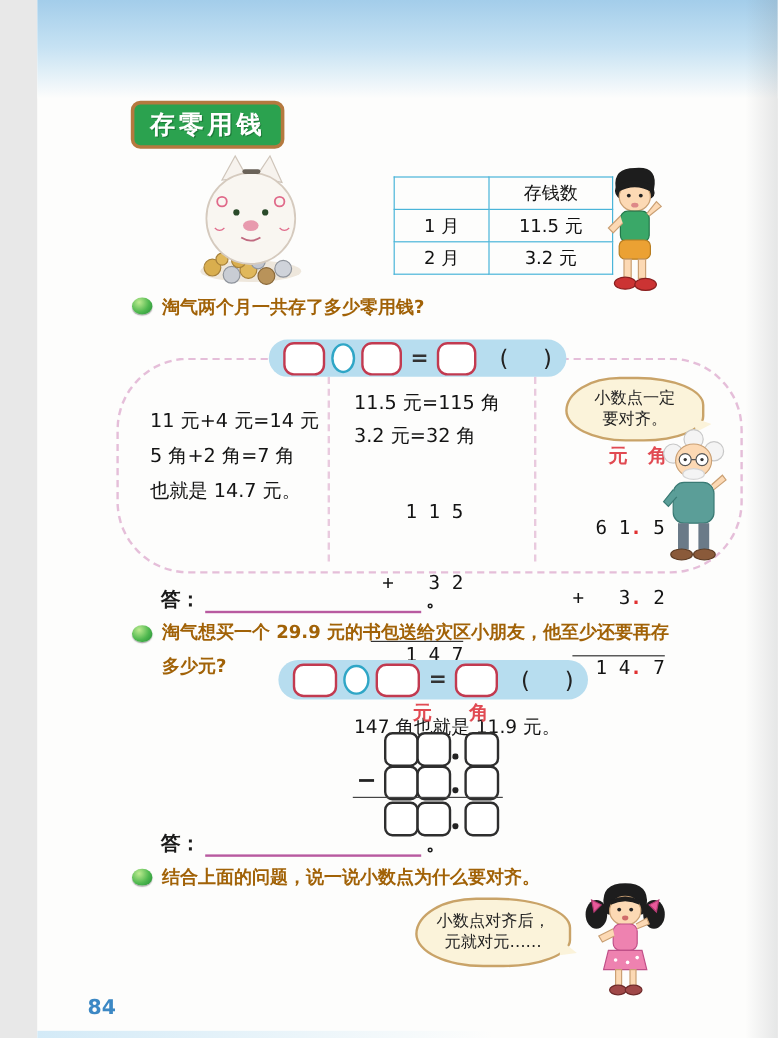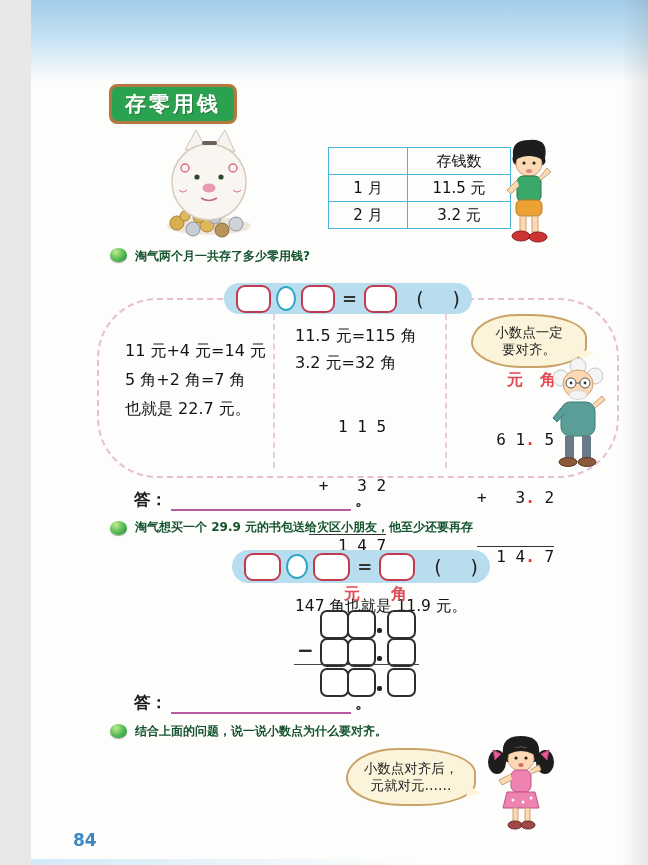--- a/index.html
+++ b/index.html
@@ -25,21 +25,21 @@
   .tbl{border-collapse:collapse;}
   .tbl td{border:1.6px solid #4ab5d9;text-align:center;font-size:15px;color:#111;
        height:26px;padding:0 4px;background:#fdfdfc;}
   .tbl .c-month{width:70px;}
   .tbl .c-amount{width:94px;}
 
   
   .bullet{width:17px;height:14px;border-radius:50% 50% 48% 48%;
        background:radial-gradient(circle at 35% 28%,#bdeb90,#4fb84f 55%,#1f8a34);
        box-shadow:0 1px 1px rgba(0,0,0,.35);}
-  .q-text{font-size:12px;font-weight:600;line-height:28px;color:#14532d;}
+  .q-text{font-size:15px;font-weight:600;line-height:28px;color:#a16207;}
 
   
   .strip{background:#b7ddef;border-radius:17px;display:flex;align-items:center;
        padding:0 12px;gap:5px;}
   .slot{background:#fff;border:2px solid #c23a50;border-radius:9px;width:40px;height:24px;}
   .slot.small{width:38px;}
   .circ{width:21px;height:21px;border:2px solid #2fa6c6;border-radius:50%;background:#fff;}
   .eq{font-size:18px;font-weight:700;color:#333;margin:0 2px;}
   .paren{font-size:19px;color:#222;margin-left:14px;}
   .paren-r{margin-left:24px;}
@@ -162,21 +162,21 @@
     <span class="paren paren-r">)</span>
   </div>
 
   <div class="abs bubble">
     <div class="vsep" style="left:174px;"></div>
     <div class="vsep" style="left:346px;"></div>
 
     <div class="abs" style="left:26px;top:36px;">
       <div class="work-line">11 元+4 元=14 元</div>
       <div class="work-line">5 角+2 角=7 角</div>
-      <div class="work-line">也就是 22.7 元。</div>
+      <div class="work-line">也就是 14.7 元。</div>
     </div>
 
     <div class="abs" style="left:196px;top:22px;">
       <div class="work-line" style="line-height:27px;">11.5 元=115 角</div>
       <div class="work-line" style="line-height:27px;">3.2 元=32 角</div>
       <div class="vadd mono" style="margin-left:14px;margin-top:2px;text-align:right;">
         <div class="vrow">  1 1 5</div>
         <div class="vrow">+   3 2</div>
         <div class="vrow sum">  1 4 7</div>
       </div>
@@ -223,20 +223,21 @@
 
   <div class="abs ans-row" style="left:103px;top:489px;">
     <span>答：</span>
     <span class="ans-line"></span>
     <span>。</span>
   </div>
 
   <div class="abs bullet" style="left:79px;top:521px;"></div>
   <div class="abs q-text" style="left:104px;top:513px;width:490px;">
     <div>淘气想买一个 29.9 元的书包送给灾区小朋友，他至少还要再存</div>
+    <div>多少元?</div>
   </div>
 
   <div class="abs strip" style="left:201px;top:550px;width:234px;height:33px;">
     <div class="slot"></div>
     <div class="circ"></div>
     <div class="slot"></div>
     <span class="eq">=</span>
     <div class="slot small"></div>
     <span class="paren">(</span>
     <span class="paren paren-r">)</span>

